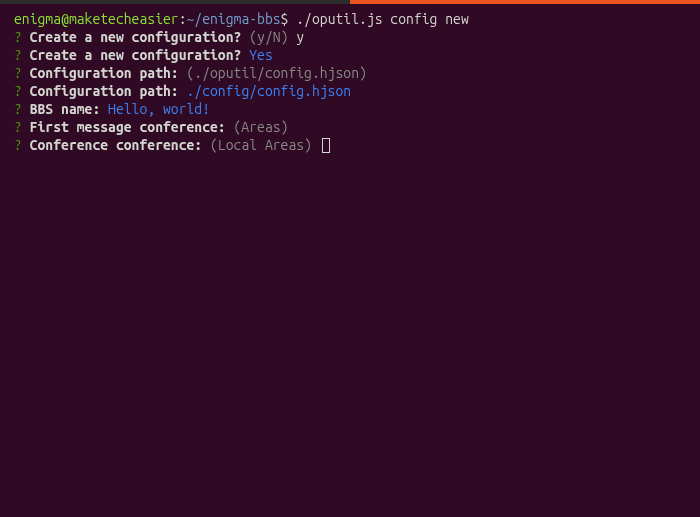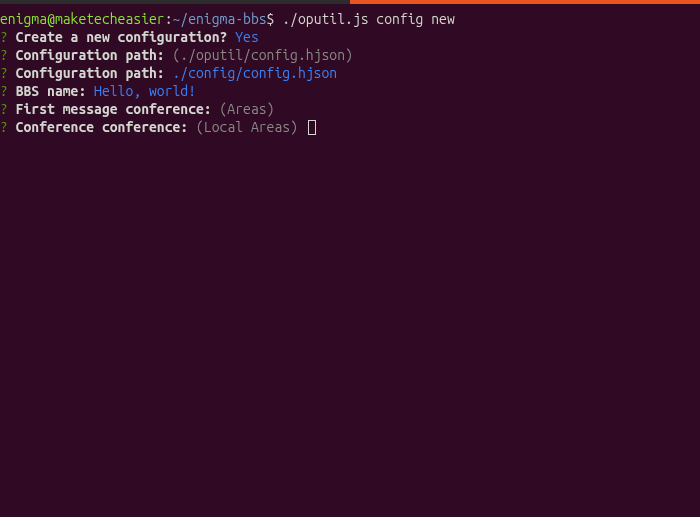--- a/index.html
+++ b/index.html
@@ -23,21 +23,21 @@
       background: #2c2c2c;
       display: flex;
     }
     .tab-active {
       width: 350px;
       height: 4px;
       background: #e95420;
       margin-left: 350px;
     }
     .terminal {
-      padding: 6px 0;
+      padding: 6px 14px;
     }
     .line {
       white-space: pre;
     }
     .user { color: #8ae234; }
     .host { color: #8ae234; }
     .at { color: #8ae234; }
     .colon { color: #d3d7cf; }
     .path { color: #729fcf; }
     .dollar { color: #d3d7cf; }
@@ -59,20 +59,21 @@
 </head>
 <body>
 
 <div class="tab-bar">
   <div class="tab-active"></div>
 </div>
 
 <div class="terminal">
   <div class="line"><span class="user">enigma</span><span class="at">@</span><span class="host">maketecheasier</span><span class="colon">:</span><span class="path">~/enigma-bbs</span><span class="dollar">$</span> <span class="command">./oputil.js config new</span></div>
 
+  <div class="line"><span class="qmark">?</span> <span class="prompt-label">Create a new configuration?</span> <span class="hint">(y/N)</span> <span class="input-text">y</span></div>
 
   <div class="line"><span class="qmark">?</span> <span class="prompt-label">Create a new configuration?</span> <span class="answer">Yes</span></div>
 
   <div class="line"><span class="qmark">?</span> <span class="prompt-label">Configuration path:</span> <span class="hint">(./oputil/config.hjson)</span></div>
 
   <div class="line"><span class="qmark">?</span> <span class="prompt-label">Configuration path:</span> <span class="answer">./config/config.hjson</span></div>
 
 
   <div class="line"><span class="qmark">?</span> <span class="prompt-label">BBS name:</span> <span class="answer">Hello, world!</span></div>
 

